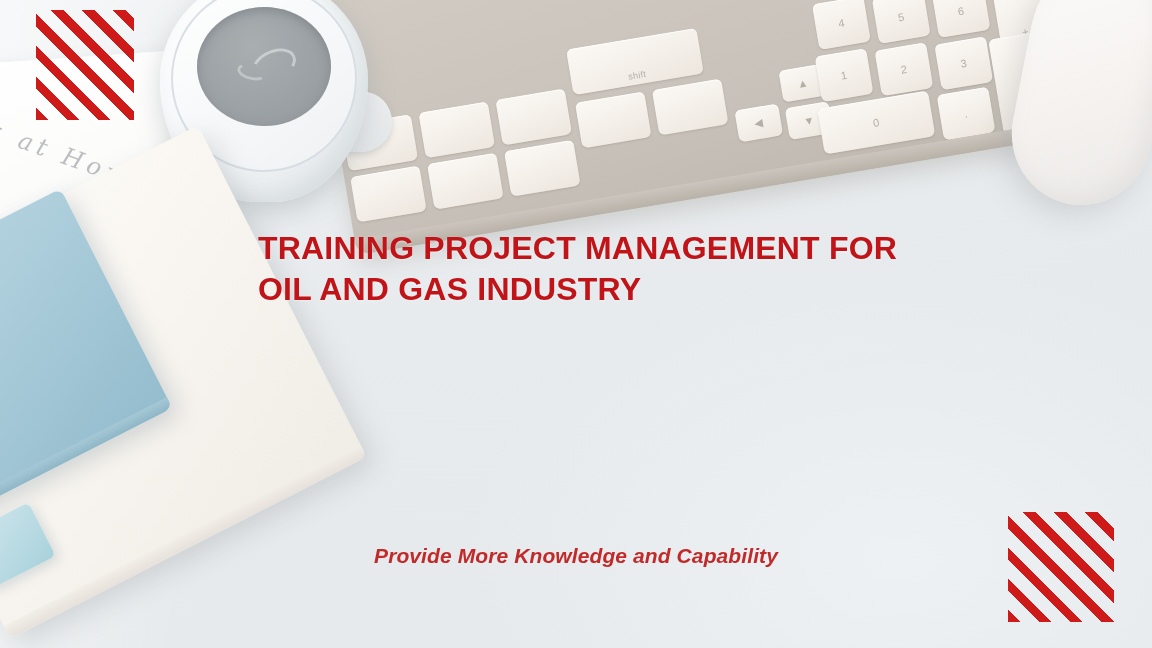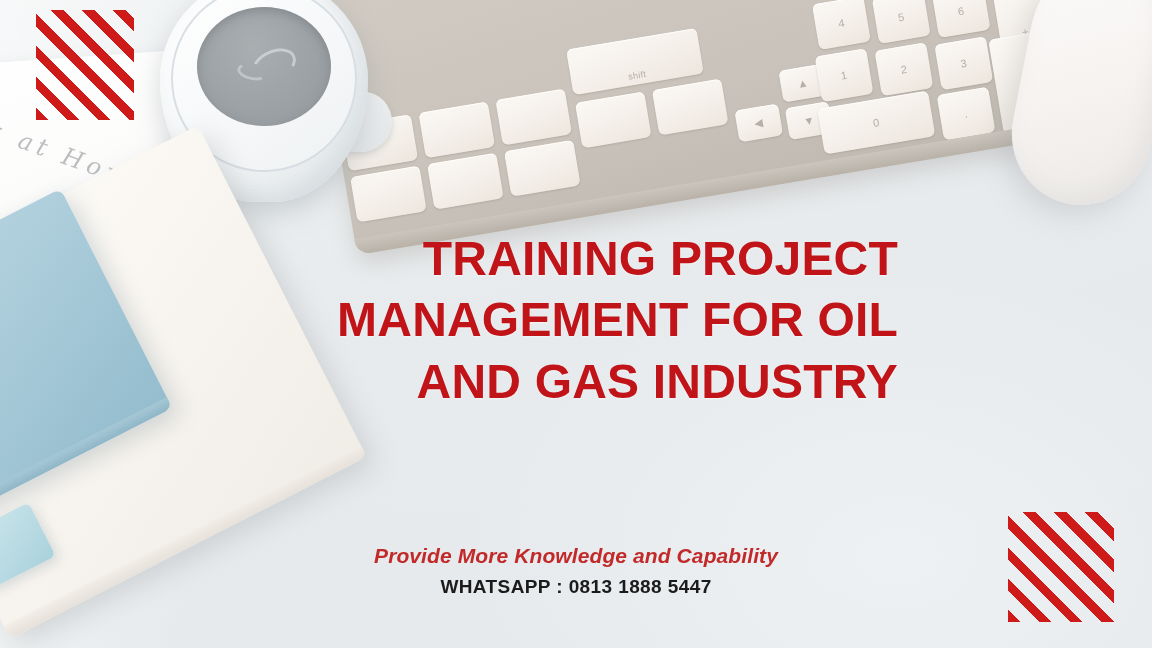--- a/index.html
+++ b/index.html
@@ -186,22 +186,22 @@
       #cf1a1a 0px, #cf1a1a 9px,
       rgba(255,255,255,0) 9px, rgba(255,255,255,0) 22px
     );
   }
   .stripes.tl { left:36px; top:10px; width:98px; height:110px; }
   .stripes.br { left:1008px; top:512px; width:106px; height:110px; }
 
   
   .headline {
     position:absolute; left:258px; top:228px; width:640px;
-    text-align:right;
-    font-size:48px;
+    text-align:left;
+    font-size:32px;
     font-weight:bold;
     line-height:1.28;
     letter-spacing:.2px;
     color:#c01419;
     text-shadow:0 1px 2px rgba(255,255,255,.5);
   }
   .footer {
     position:absolute; left:256px; top:542px; width:640px;
     text-align:center;
   }
@@ -317,16 +317,15 @@
   <div class="nb-blue"></div>
   <div class="nb-teal"></div>
 
   <div class="stripes tl"></div>
   <div class="stripes br"></div>
 
   <h1 class="headline">TRAINING PROJECT MANAGEMENT FOR OIL AND GAS INDUSTRY</h1>
 
   <div class="footer">
     <div class="tagline">Provide More Knowledge and Capability</div>
-    <div class="whatsapp">WHATSAPP : 0813 1888 5447</div>
   </div>
 
 </div>
 
 </body></html>

